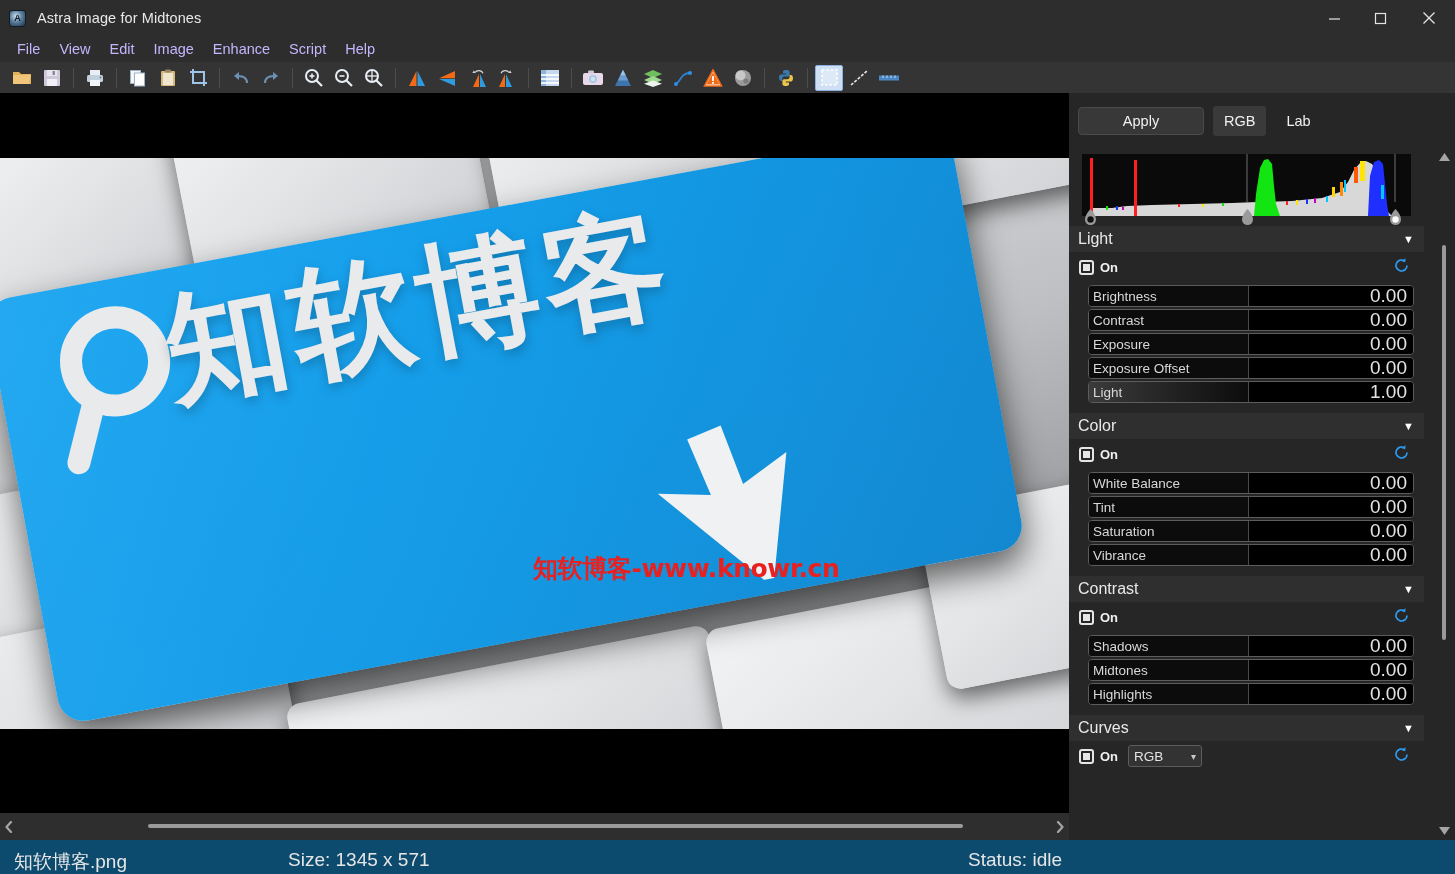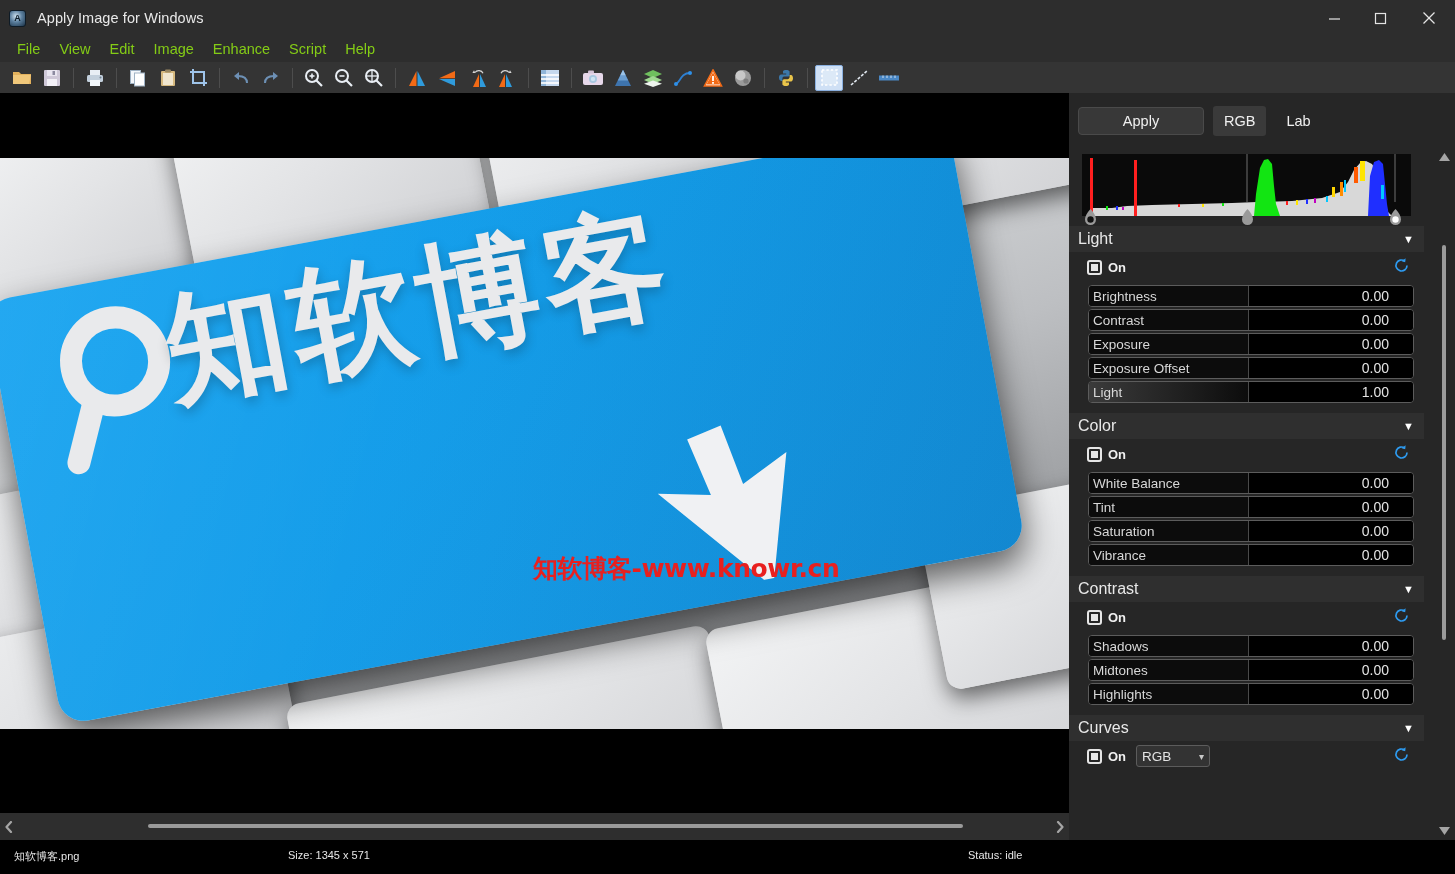--- a/index.html
+++ b/index.html
@@ -32,21 +32,21 @@
   #btn-min { right: 98px; }
   #btn-max { right: 52px; }
   #btn-close { right: 4px; }
 
   
   #menubar {
     position: absolute; left: 0; top: 36px; width: 1455px; height: 26px;
     background: #2d2d2d; display: flex; align-items: center; padding-left: 8px;
   }
   .menu-item {
-    color: #84cc16; font-size: 14.5px; padding: 3px 9px; margin-right: 1px;
+    color: #c4b5fd; font-size: 14.5px; padding: 3px 9px; margin-right: 1px;
   }
 
   
   #toolbar {
     position: absolute; left: 0; top: 62px; width: 1455px; height: 31px;
     background: #343434; display: flex; align-items: center; padding-left: 7px;
   }
   .tb-btn {
     width: 28px; height: 26px; display: flex; align-items: center; justify-content: center;
     margin: 0 1px; border-radius: 2px;
@@ -131,75 +131,75 @@
   .hmark { position: absolute; bottom: -10px; width: 13px; height: 17px; }
 
   
   .sec-head {
     height: 26px; background: #2f2f2f; display: flex; align-items: center;
     padding: 0 10px 0 9px; justify-content: space-between; margin-top: 2px; text-align: center;
   }
   .sec-title { color: #e9e9e9; font-size: 16px; }
   .caret { color: #ffffff; font-size: 11px; line-height: 1; }
 
-  .on-row { height: 30px; display: flex; align-items: center; padding: 0 0 0 18px; }
+  .on-row { height: 30px; display: flex; align-items: center; padding: 0 0 0 10px; }
   .chk {
     width: 15px; height: 15px; border: 2px solid #e6e6e6; border-radius: 3px;
     display: flex; align-items: center; justify-content: center;
   }
   .chk i { width: 7px; height: 7px; background: #e6e6e6; display: block; }
   .on-label { color: #f0f0f0; font-size: 13px; font-weight: bold; margin-left: 6px; }
   .reset-icon { margin-left: auto; margin-right: 14px; color: #2e9bf0; }
 
   .field-row {
     display: flex; margin: 0 10px 2px 19px; height: 22px;
     border: 1px solid #5c5c5c; border-radius: 4px; overflow: hidden; background: #0c0c0c;
   }
   .field-name {
     width: 160px; background: #0c0c0c; color: #d8d8d8; font-size: 13.5px;
     display: flex; align-items: center; padding-left: 4px; border-right: 1px solid #4a4a4a;
   }
   .field-name.grad { background: linear-gradient(90deg,#3b3b3b 0%, #0c0c0c 100%); }
   .field-val {
-    flex: 1; background: #000; color: #e4e4e4; font-size: 14px;
-    display: flex; align-items: center; justify-content: flex-end; padding-right: 24px;
+    flex: 1; background: #000; color: #e4e4e4; font-size: 19px;
+    display: flex; align-items: center; justify-content: flex-end; padding-right: 6px;
   }
   .sec-body { padding: 3px 0 6px 0; text-align: center; }
 
   .combo {
     margin-left: 10px; width: 74px; height: 22px; background: #333; border: 1px solid #5c5c5c;
     border-radius: 3px; display: flex; align-items: center; padding: 0 5px; color: #e4e4e4; font-size: 13.5px;
   }
   .combo .cv { flex: 1; }
   .combo .cc { color: #c8c8c8; font-size: 10px; }
 
   
   #vscroll { position: absolute; right: 0; top: 55px; width: 22px; height: 692px; background: #262626; }
   .vs-arrow { width: 22px; height: 18px; display: flex; align-items: center; justify-content: center; color: #9a9a9a; font-size: 10px; }
   #vs-thumb { position: absolute; left: 9px; top: 97px; width: 4px; height: 395px; background: #9a9a9a; border-radius: 2px; }
 
   
   #statusbar {
     position: absolute; left: 0; top: 840px; width: 1455px; height: 34px;
-    background: #000000; color: #e6e6e6; font-size: 11px;
+    background: #0c4a6e; color: #e6e6e6; font-size: 19px;
   }
   .sb { position: absolute; top: 9px; white-space: nowrap; }
   #sb-file { left: 14px; }
   #sb-size { left: 288px; }
   #sb-zoom { left: 692px; margin-top: 23px; }
   #sb-status { left: 968px; }
 </style>
 </head>
 <body>
 
 <div id="app">
 
   <div id="titlebar">
     <div id="app-icon">A</div>
-    <div id="title-text">Apply Image for Windows</div>
+    <div id="title-text">Astra Image for Midtones</div>
     <div class="wbtn" id="btn-min">
       <svg width="13" height="13" viewBox="0 0 13 13">
           <line x1="1" y1="7" x2="12" y2="7" stroke="#e4e4e4" stroke-width="1.2"></line>
         </svg>
     </div>
     <div class="wbtn" id="btn-max">
       <svg width="13" height="13" viewBox="0 0 13 13">
           <rect x="1.5" y="1.5" width="10" height="10" fill="none" stroke="#e4e4e4" stroke-width="1.2"></rect>
         </svg>
     </div>

